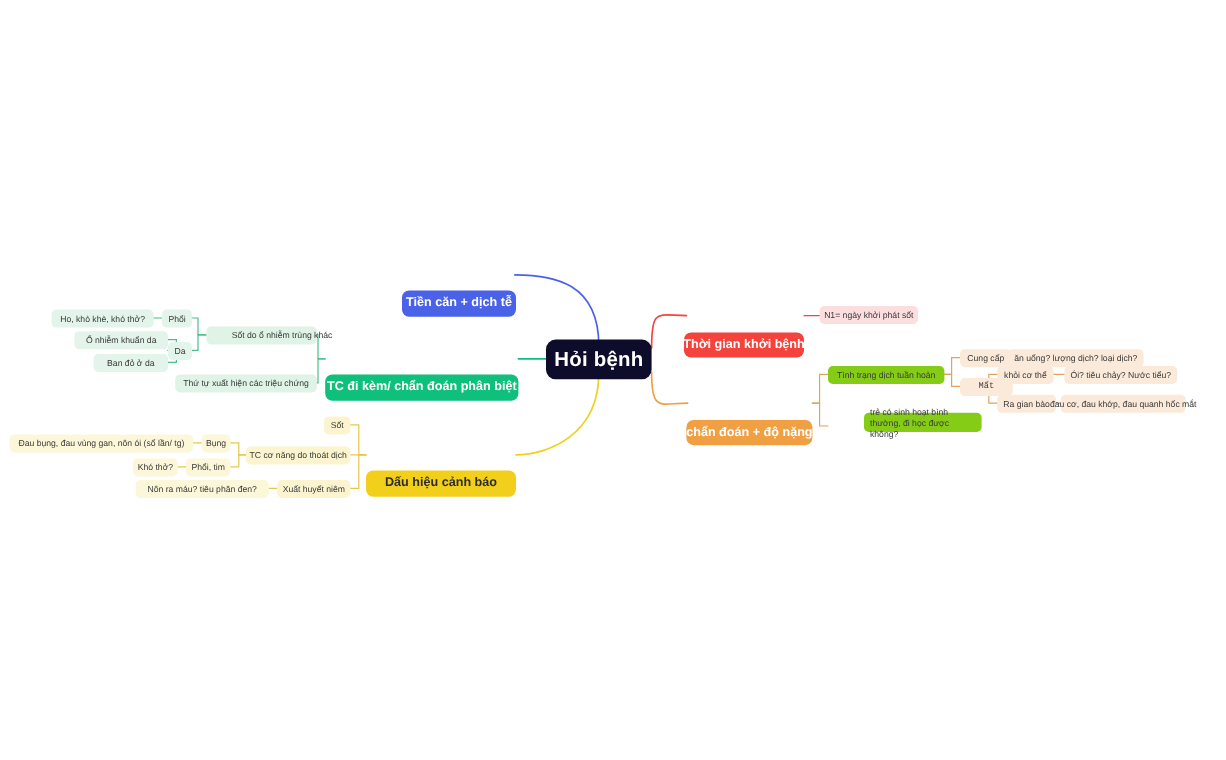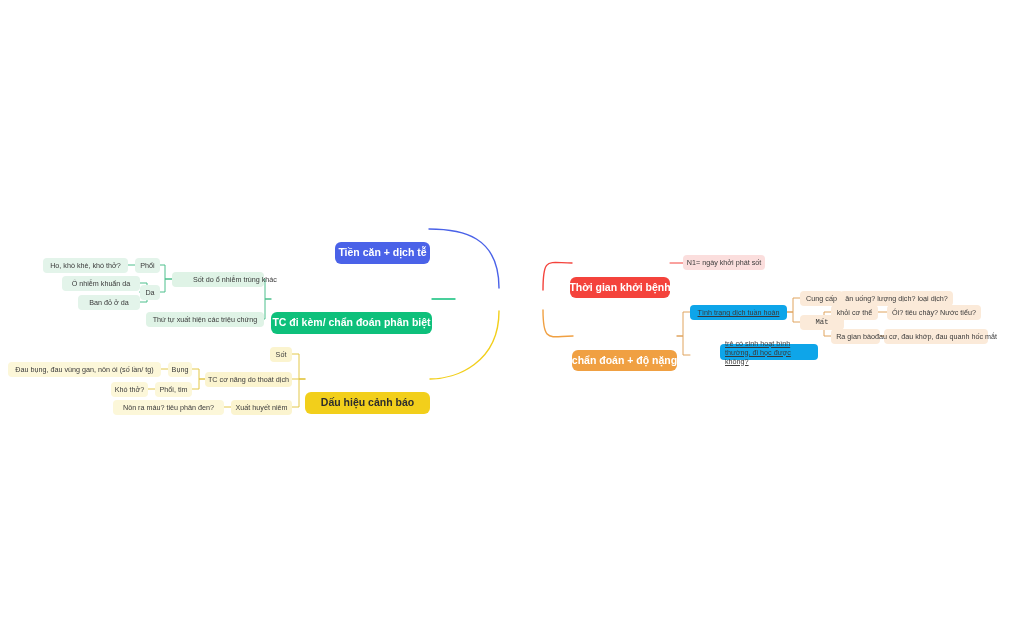--- a/index.html
+++ b/index.html
@@ -45,21 +45,21 @@
   
   .chip{
     font-size:7.2px;color:#3a3a3a;
     padding:3px 6px;border-radius:4px;
   }
   .chip.green{background:#dff3e6;}
   .chip.green2{background:#e3f4ea;}
   .chip.yellow{background:#fbf4cf;}
   .chip.yellow2{background:#fcf7d9;}
   .chip.red{background:#fbdedd;}
-  .chip.orange{background:#0ea5e9;text-decoration:underline;}
+  .chip.orange{background:#84cc16;}
   .chip.orange2{background:#fbead9;}
   .chip.c{justify-content:center;}
 </style>
 </head>
 <body>
 
 <div id="canvas">
 
   <svg id="links" viewBox="0 0 1022 633">
     <g fill="none" stroke-width="1.4" stroke-linecap="round">
@@ -102,20 +102,23 @@
       <path d="M305 379 L 299 379 L 299 379 L 292 379"></path>
       <path d="M305 379 L 299 379 L 299 407 L 292 407"></path>
       <path d="M205 379 L 199 379 L 199 369 L 192 369"></path>
       <path d="M205 379 L 199 379 L 199 389 L 192 389"></path>
       <path d="M168 369 L 161 369"></path>
       <path d="M155 389 L 148 389"></path>
       <path d="M231 407 L 224 407"></path>
     </g>
   </svg>
 
+  <div class="node n-root" style="left:455px;top:283px;width:88px;height:33px;">
+    <span>Hỏi bệnh</span>
+  </div>
 
   <div class="node n-l1 blue" style="left:335px;top:218px;width:95px;height:22px;">
     <span>Tiền căn + dịch tễ</span>
   </div>
 
   <div class="node n-l1 yellow" style="left:305px;top:368px;width:125px;height:22px;">
     <span>Dấu hiệu cảnh báo</span>
   </div>
 
   <div class="node n-l1 green" style="left:271px;top:288px;width:161px;height:22px;">

